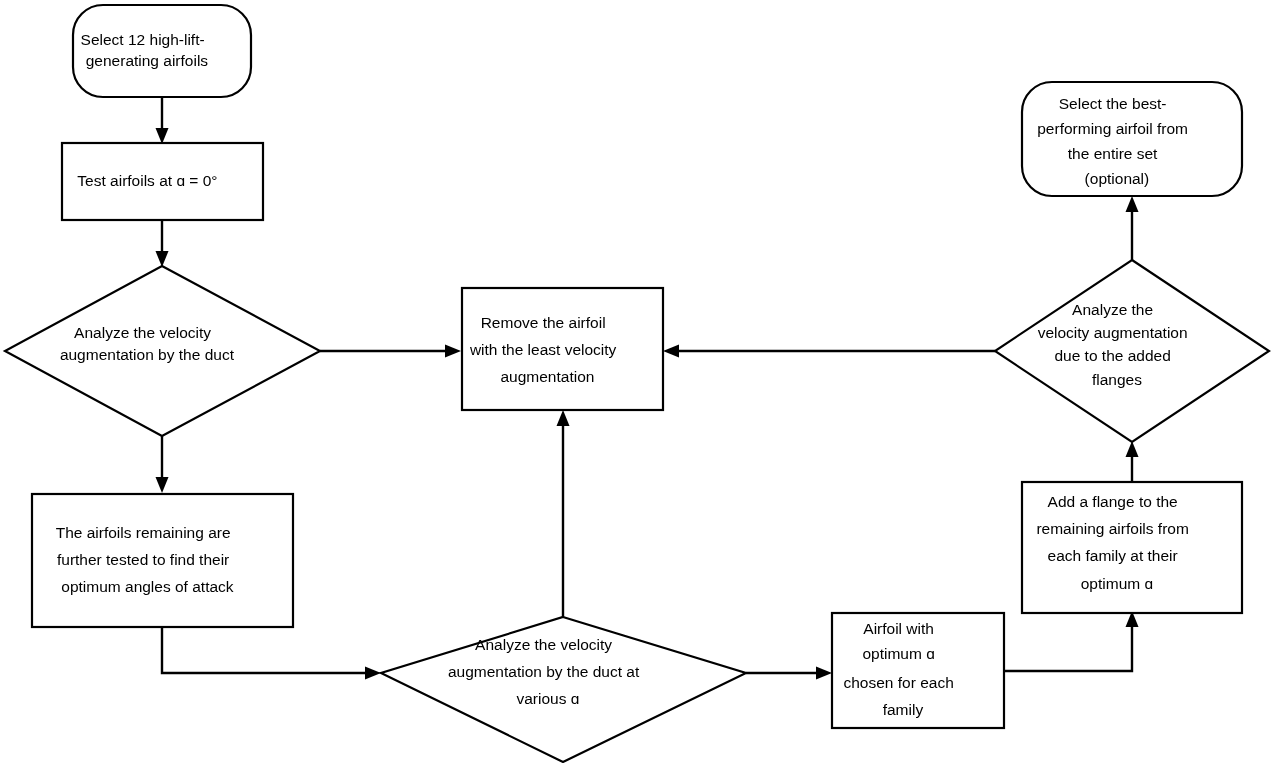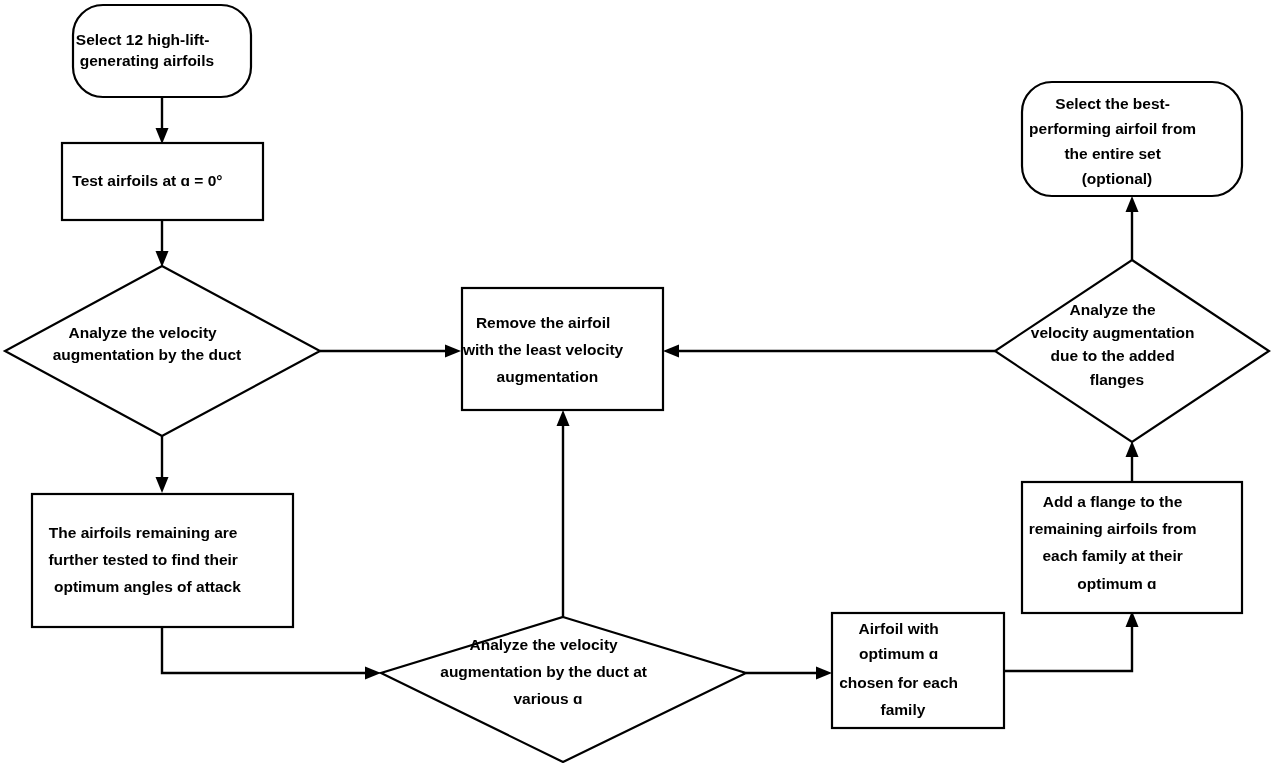--- a/index.html
+++ b/index.html
@@ -6,21 +6,20 @@
     margin: 0;
     padding: 0;
     background: #ffffff;
   }
   #diagram-root {
     position: relative;
     width: 1272px;
     height: 763px;
     background: #ffffff;
     font-family: "Liberation Sans", sans-serif;
-    font-weight: bold;
   }
   svg.flow {
     display: block;
     width: 1272px;
     height: 763px;
   }
   .shape {
     fill: #ffffff;
     stroke: #000000;
     stroke-width: 2.2;

